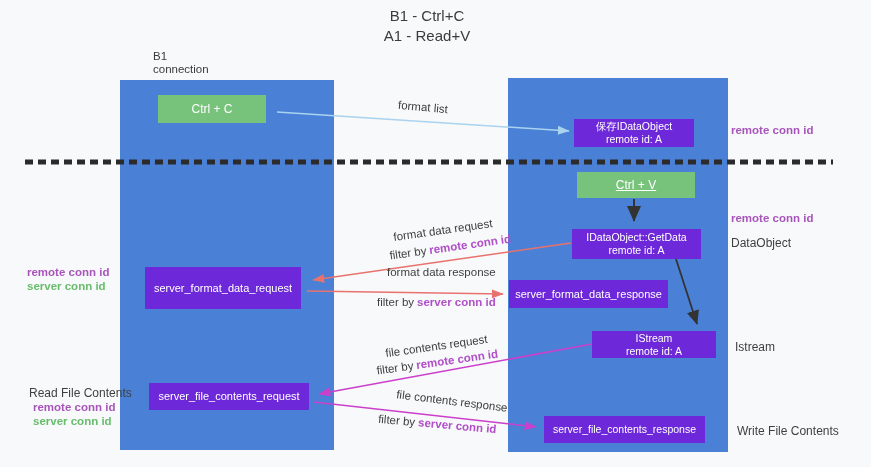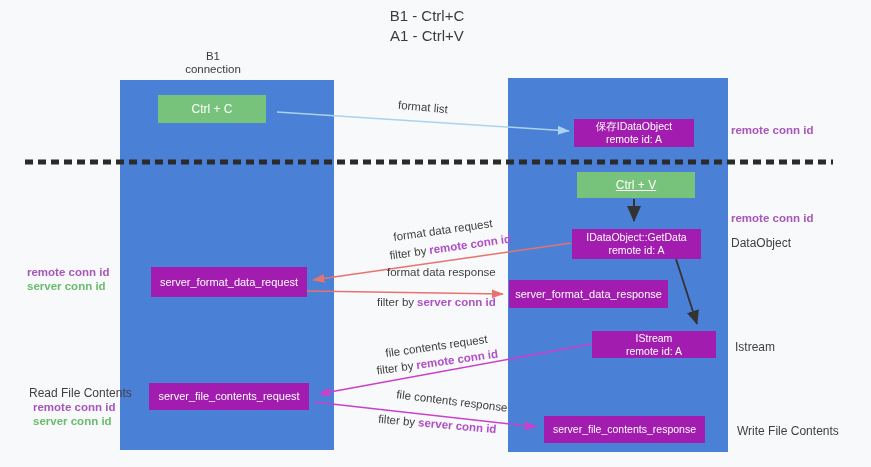--- a/index.html
+++ b/index.html
@@ -3,43 +3,43 @@
 <meta charset="utf-8">
 <style>
   html,body{margin:0;padding:0;}
   body{font-family:"Liberation Sans",sans-serif;background:#f8f9fa;}
   .stage{position:relative;width:871px;height:467px;background:#f8f9fa;overflow:hidden;font-family:"Liberation Sans",sans-serif;padding-left:24px;}
   .abs{position:absolute;}
   .title{left:327px;top:6px;width:200px;text-align:center;font-size:15px;color:#3b3b3b;line-height:20px;}
   .lane{background:#4a80d6;}
   .lane-left{left:120px;top:80px;width:214px;height:370px;}
   .lane-right{left:508px;top:78px;width:220px;height:374px;}
-  .lane-header{text-align:center;font-size:11.5px;color:#3b3b3b;line-height:13px;width:120px;}
+  .lane-header{text-align:left;font-size:11.5px;color:#3b3b3b;line-height:13px;width:120px;}
   .node{display:flex;flex-direction:column;align-items:center;justify-content:center;color:#ffffff;text-align:center;line-height:13px;}
   .green{background:#78c37b;}
-  .orange{background:#a21caf;}
+  .orange{background:#6d28d9;}
   .fs12{font-size:12px;}
   .fs11{font-size:11px;}
   .fs10{font-size:10.5px;}
   .sidelabel{font-size:11.5px;white-space:nowrap;}
   .purple{color:#a855bb;font-weight:bold;}
   .greenlbl{color:#68bd6c;font-weight:bold;}
   .blacklbl{color:#3f3f3f;font-weight:normal;font-size:12px;}
   .edgelabel{font-size:11.5px;color:#3f3f3f;white-space:nowrap;}
   .filter-key{color:#b14fc8;font-weight:bold;margin-left:3px;}
   svg.overlay{position:absolute;left:0;top:0;pointer-events:none;}
 </style>
 </head>
 <body>
 
 <div class="stage">
 
   <div class="abs title">
     <div>B1 - Ctrl+C</div>
-    <div>A1 - Ctrl+V</div>
+    <div>A1 - Read+V</div>
   </div>
 
   <div class="abs lane-header" style="left:153px;top:50px;">
     <div>B1</div>
     <div>connection</div>
   </div>
 
   <div class="abs lane lane-left"></div>
   <div class="abs lane lane-right"></div>
 
@@ -79,21 +79,21 @@
 
   <div class="abs node green fs12" style="left:577px;top:172px;width:118px;height:26px;text-decoration:underline;">
     <div>Ctrl + V</div>
   </div>
 
   <div class="abs node orange fs10" style="left:572px;top:229px;width:129px;height:30px;">
     <div>IDataObject::GetData</div>
     <div>remote id: A</div>
   </div>
 
-  <div class="abs node orange fs11" style="left:151px;top:267px;width:156px;height:30px;">
+  <div class="abs node orange fs11" style="left:145px;top:267px;width:156px;height:42px;">
     <div>server_format_data_request</div>
   </div>
 
   <div class="abs node orange fs11" style="left:509px;top:280px;width:159px;height:28px;">
     <div>server_format_data_response</div>
   </div>
 
   <div class="abs node orange fs10" style="left:592px;top:331px;width:124px;height:27px;">
     <div>IStream</div>
     <div>remote id: A</div>

